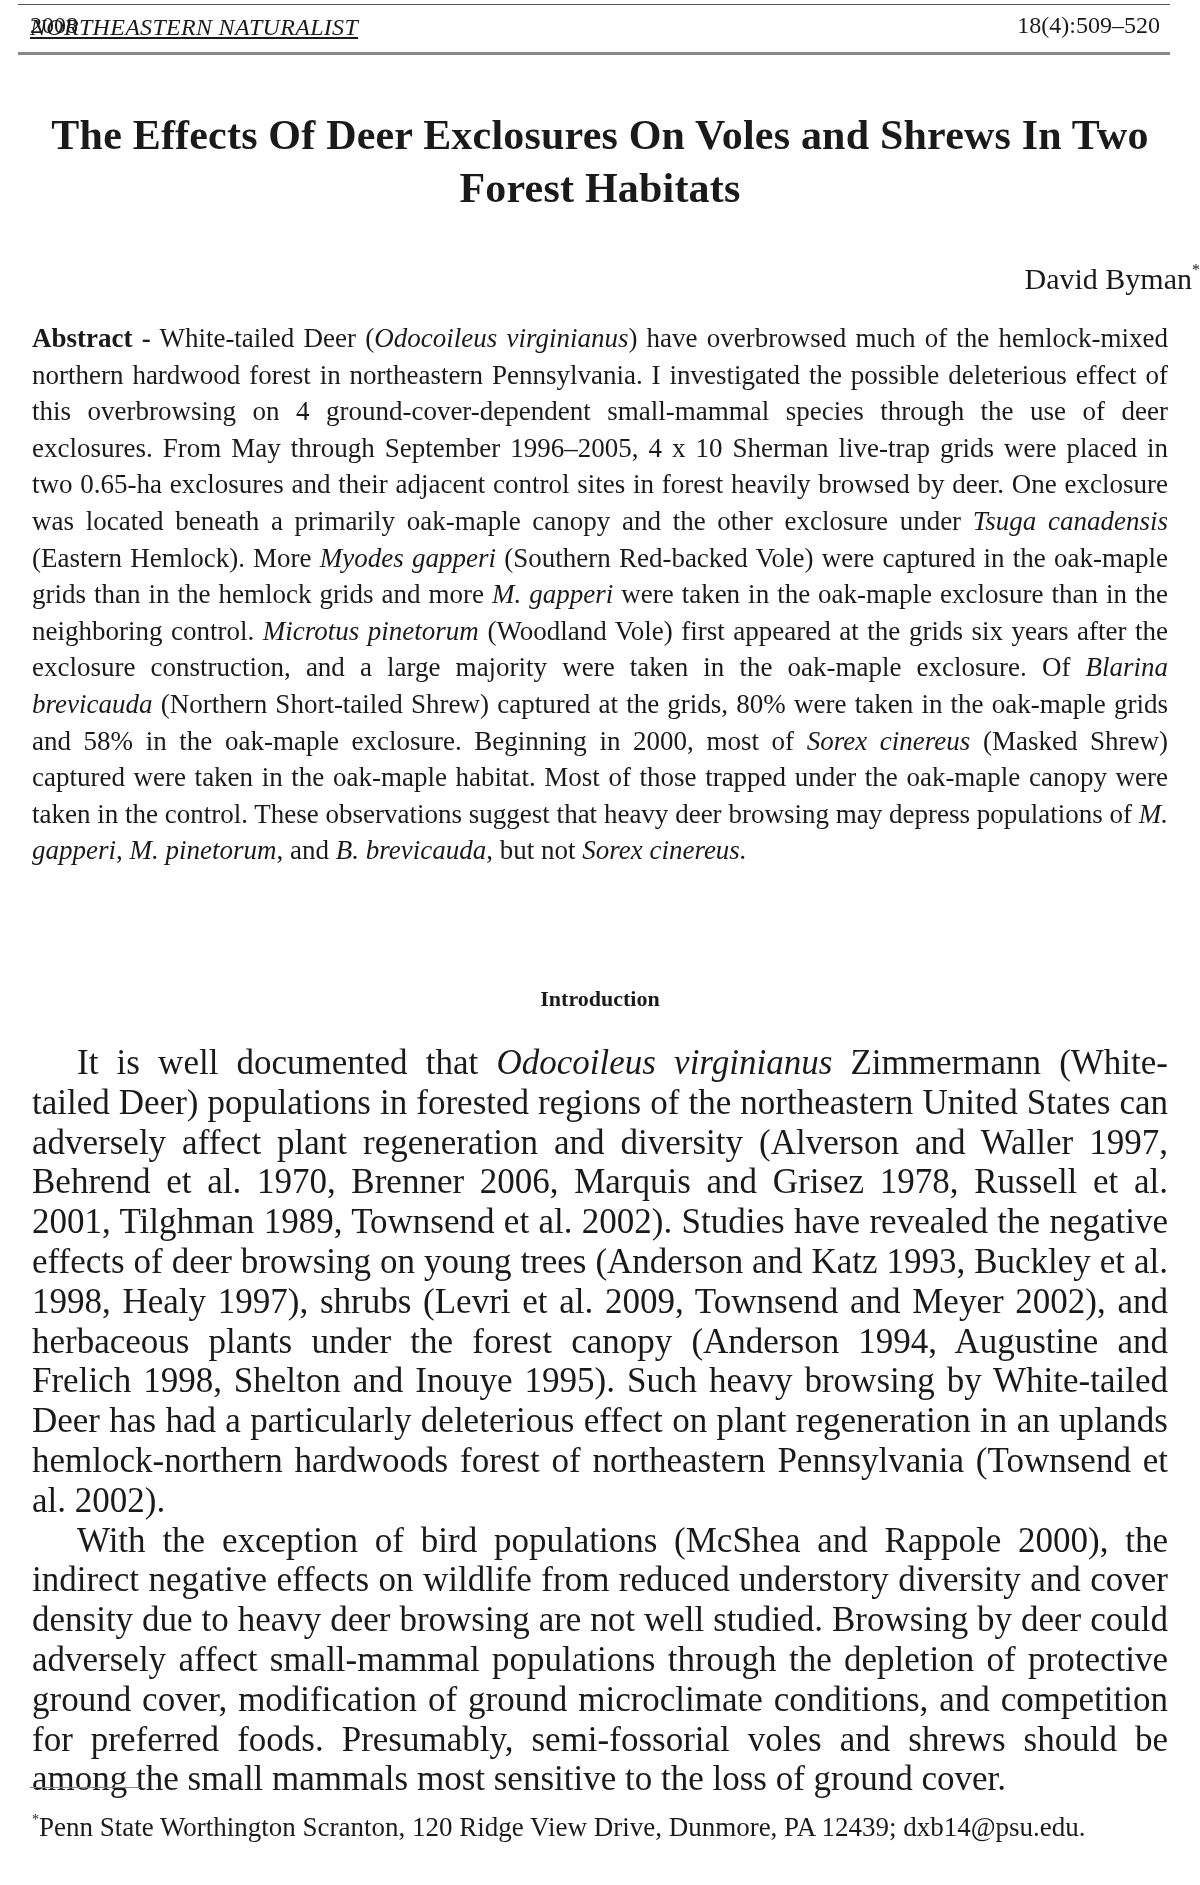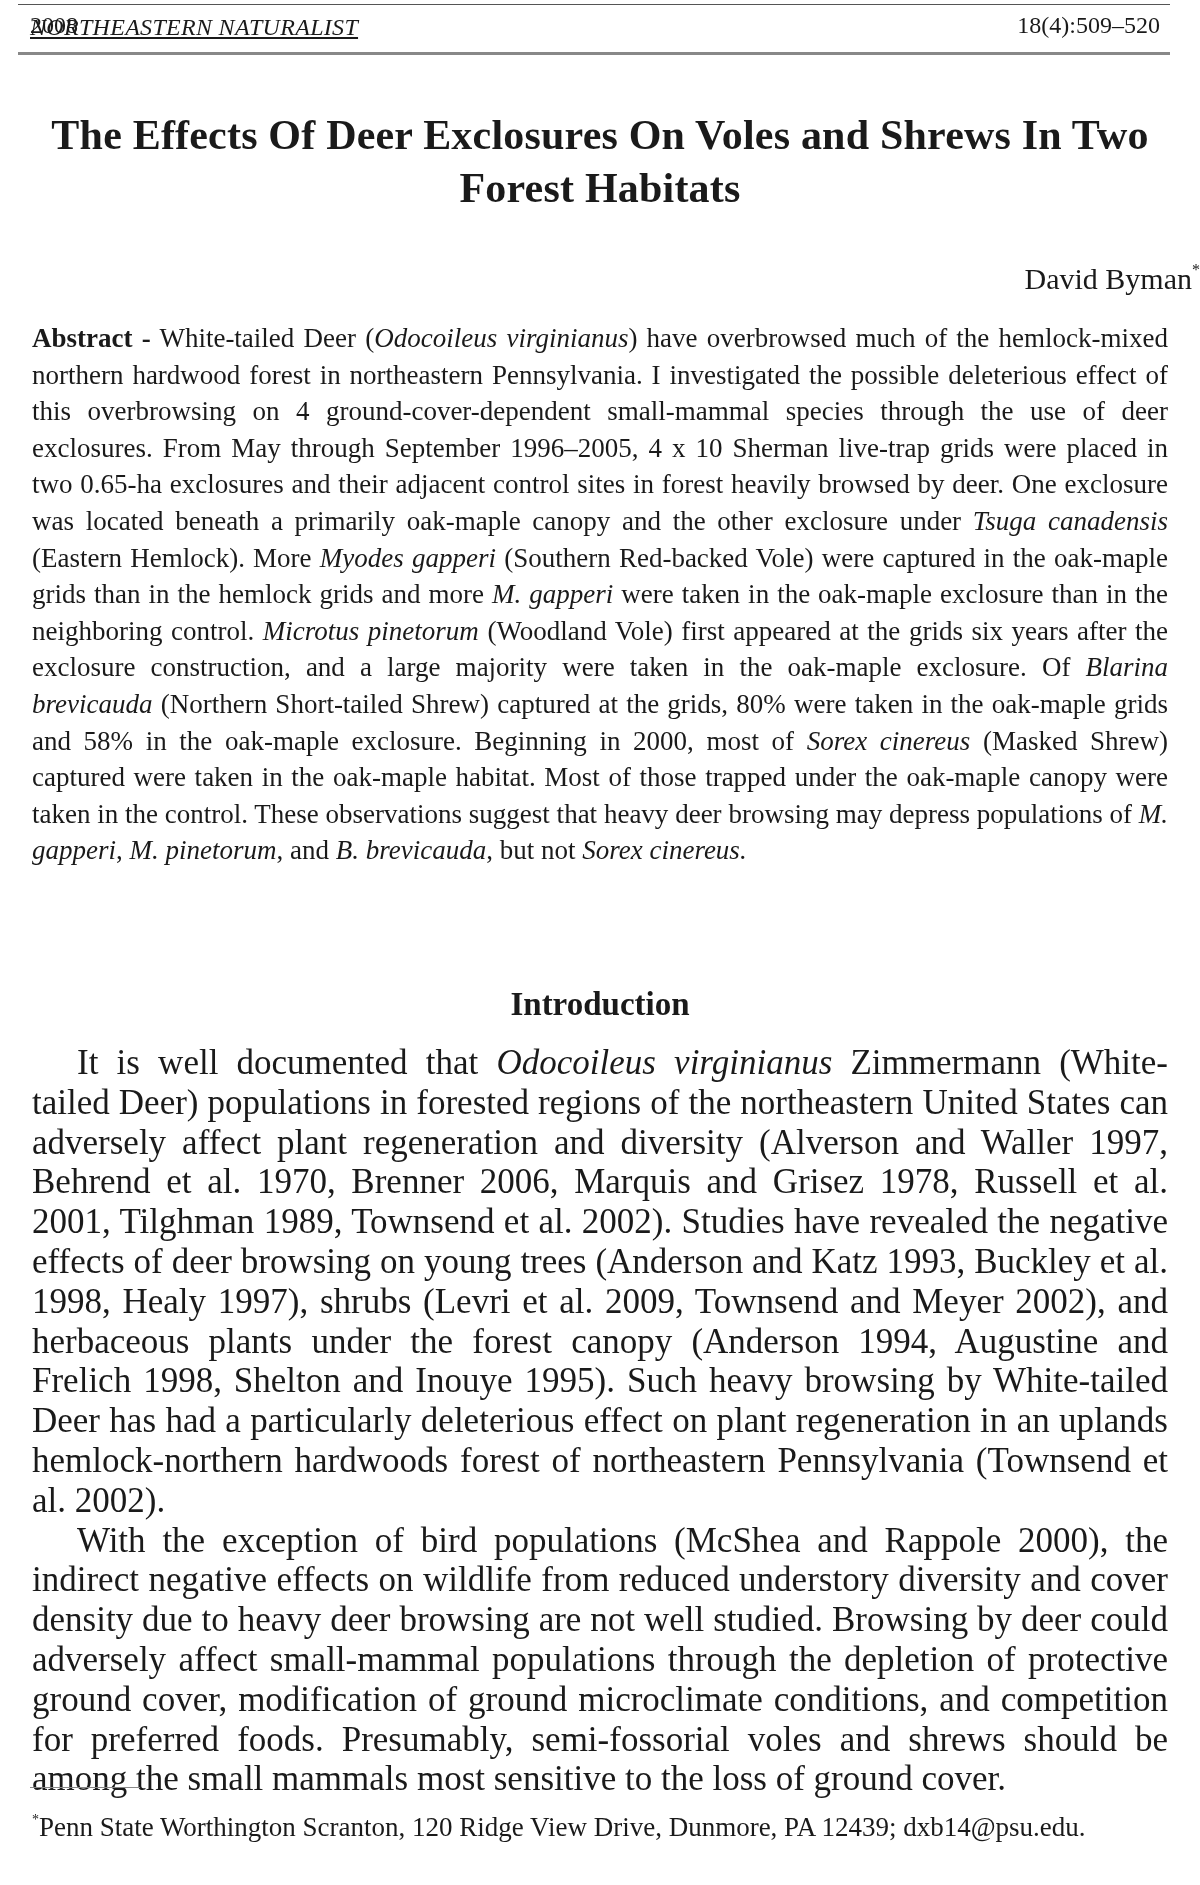--- a/index.html
+++ b/index.html
@@ -12,21 +12,21 @@
   .hdr .jr { position: absolute; left: 0; right: 12px; text-align: left; top: 2px; font-style: italic; letter-spacing: 0.3px; text-decoration: underline; }
   .hdr .vol { position: absolute; right: 0; top: 0; }
   .hdr-rule-bot { position: absolute; left: 18px; right: 30px; top: 52px; border-top: 3px solid #888; }
   .title { position: absolute; left: 40px; right: 40px; top: 103px; text-align: center;
            font-weight: bold; font-size: 42px; line-height: 53px; letter-spacing: 0.2px; }
   .author { position: absolute; left: 0; right: 0; top: 244px; text-align: right; font-size: 30px; margin-top: 17px; }
   .author sup { font-size: 16px; vertical-align: 14px; }
   .abstract { position: absolute; left: 32px; right: 32px; top: 320px; font-size: 27px; line-height: 36.6px;
               text-align: justify; }
   .abstract b { font-weight: bold; }
-  .intro-h { position: absolute; left: 0; right: 0; top: 986px; text-align: center; font-weight: bold; font-size: 33px; }
+  .intro-h { position: absolute; left: 0; right: 0; top: 986px; text-align: center; font-weight: bold; font-size: 22px; }
   .body { position: absolute; left: 32px; right: 32px; top: 1043px; font-size: 35px; line-height: 39.8px; text-align: justify; }
   .body p { margin: 0; text-indent: 45px; }
   .fn-rule { position: absolute; left: 30px; width: 110px; top: 1787px; border-top: 1.5px solid #888; }
   .footnote { position: absolute; left: 32px; right: 32px; top: 1800px; font-size: 27px; line-height: 40px; text-align: justify; }
   .footnote sup { font-size: 14px; vertical-align: 12px; }
   i { font-style: italic; }
 </style>
 </head>
 <body>
 

